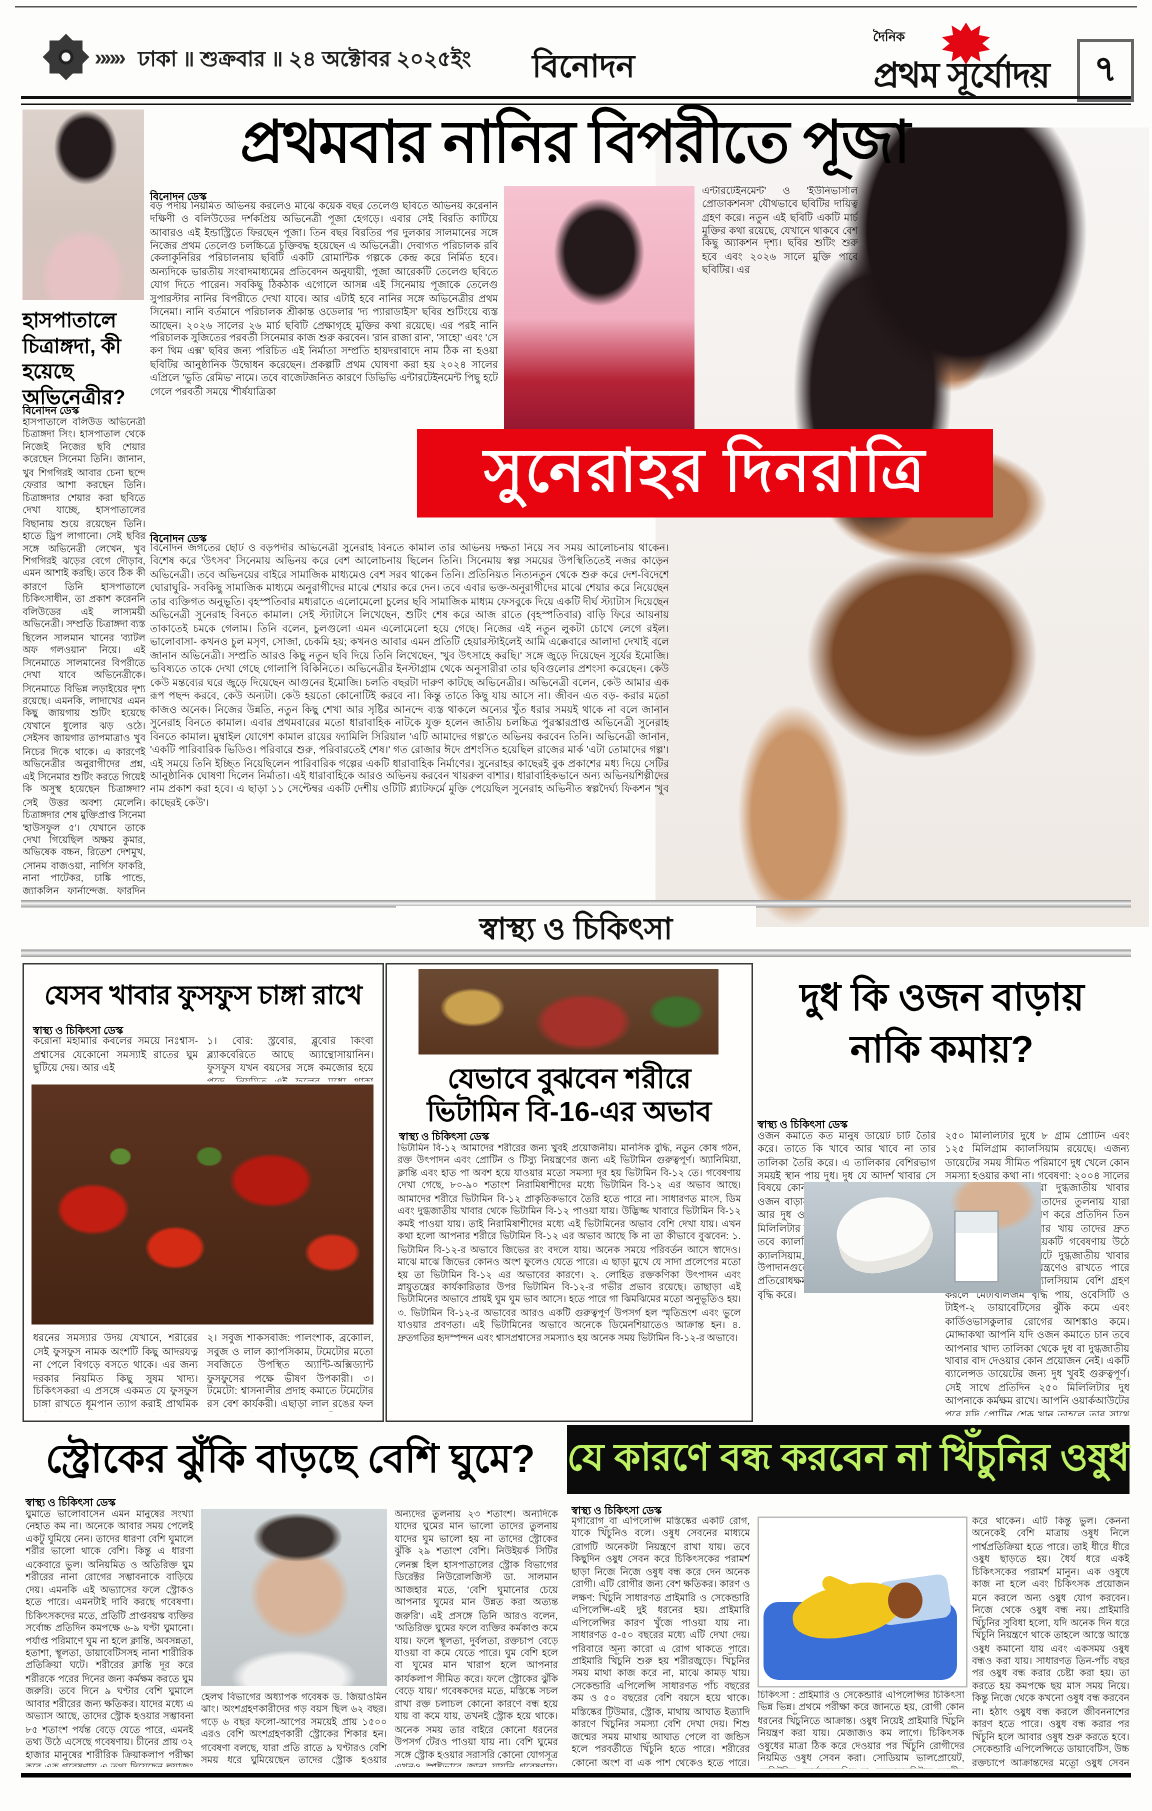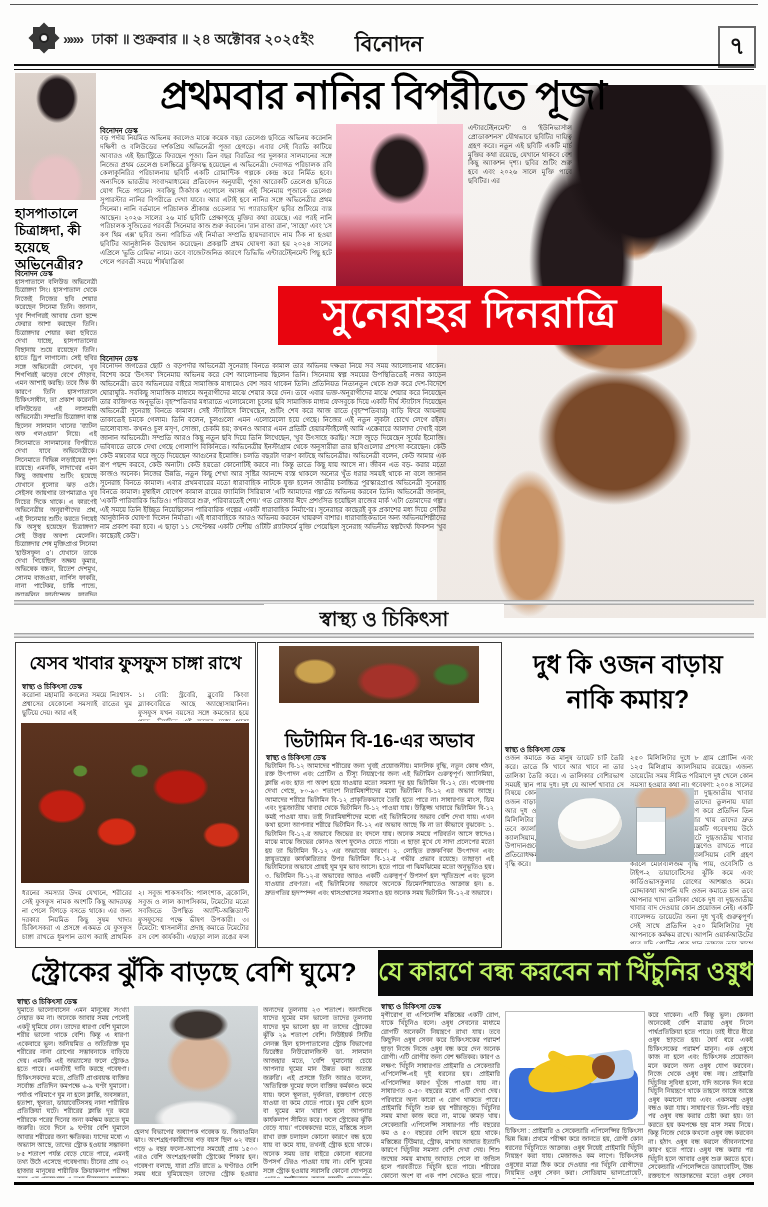--- a/index.html
+++ b/index.html
@@ -82,20 +82,25 @@
 
   <div class="abs logo" style="left:28px;top:22px;">
     <div class="sq a"></div>
       <div class="sq b"></div>
       <div class="ring"></div>
   </div>
   <div class="abs chevrons" style="left:63px;top:30px;">»»»</div>
   <div class="abs" style="left:92px;top:28px;font-size:14px;font-weight:bold;color:#222;">ঢাকা ॥ শুক্রবার ॥ ২৪ অক্টোবর ২০২৫ইং</div>
   <div class="abs center" style="left:314px;top:28px;width:150px;font-size:21px;font-weight:700;">বিনোদন</div>
 
+  <div class="abs" style="left:566px;top:18px;width:150px;text-align:center;">
+    <div style="text-align:left;margin-left:16px;font-size:8.5px;font-weight:bold;">দৈনিক</div>
+    <div class="sun" style="position:absolute;left:62px;top:-3px;width:32px;height:28px;"></div>
+    <div style="position:relative;font-size:23px;font-weight:800;letter-spacing:-0.5px;">প্রথম সূর্যোদয়</div>
+  </div>
   <div class="abs" style="left:718px;top:26px;width:34px;height:38px;border:2px solid #666;display:flex;align-items:center;justify-content:center;font-size:24px;font-weight:bold;">৭</div>
 
   <div class="abs rule2" style="left:14px;top:64px;width:740px;"></div>
 
   <div class="abs photo ph-sunerah" style="left:437px;top:85px;width:329px;height:533px;"></div>
 
   <div class="abs photo ph-chitra" style="left:15px;top:73px;width:81px;height:127px;"></div>
   <div class="abs hl" style="left:15px;top:206px;width:84px;font-size:13.5px;line-height:1.25;">হাসপাতালে চিত্রাঙ্গদা, কী হয়েছে অভিনেত্রীর?</div>
   <div class="abs byline" style="left:15px;top:268px;width:82px;">বিনোদন ডেস্ক</div>
   <div class="abs just" style="left:15px;top:278px;width:82px;height:318px;font-size:6.4px;">হাসপাতালে বলিউড অভিনেত্রী চিত্রাঙ্গদা সিং। হাসপাতাল থেকে নিজেই নিজের ছবি শেয়ার করেছেন সিনেমা তিনি। জানান, খুব শিগগিরই আবার চেনা ছন্দে ফেরার আশা করছেন তিনি। চিত্রাঙ্গদার শেয়ার করা ছবিতে দেখা যাচ্ছে, হাসপাতালের বিছানায় শুয়ে রয়েছেন তিনি। হাতে ড্রিপ লাগানো। সেই ছবির সঙ্গে অভিনেত্রী লেখেন, খুব শিগগিরই ঝড়ের বেগে দৌড়াব, এমন আশাই করছি। তবে ঠিক কী কারণে তিনি হাসপাতালে চিকিৎসাধীন, তা প্রকাশ করেননি বলিউডের এই লাস্যময়ী অভিনেত্রী। সম্প্রতি চিত্রাঙ্গদা ব্যস্ত ছিলেন সালমান খানের 'ব্যাটল অফ গলওয়ান' নিয়ে। এই সিনেমাতে সালমানের বিপরীতে দেখা যাবে অভিনেত্রীকে। সিনেমাতে বিভিন্ন লড়াইয়ের দৃশ্য রয়েছে। এমনকি, লাদাখের এমন কিছু জায়গায় শুটিং হয়েছে যেখানে ধুলোর ঝড় ওঠে। সেইসব জায়গার তাপমাত্রাও খুব নিচের দিকে থাকে। এ কারণেই অভিনেত্রীর অনুরাগীদের প্রশ্ন, এই সিনেমার শুটিং করতে গিয়েই কি অসুস্থ হয়েছেন চিত্রাঙ্গদা? সেই উত্তর অবশ্য মেলেনি। চিত্রাঙ্গদার শেষ মুক্তিপ্রাপ্ত সিনেমা 'হাউসফুল ৫'। যেখানে তাকে দেখা গিয়েছিল অক্ষয় কুমার, অভিষেক বচ্চন, রিতেশ দেশমুখ, সোনম বাজওয়া, নার্গিস ফাকরি, নানা পাটেকর, চাঙ্কি পান্ডে, জ্যাকলিন ফার্নান্দেজ, ফারদিন খান, জনি লিভার, দিনো মোরিয়া ও সঞ্জয় দত্তের সঙ্গে। এই সিনেমাতে একাধিক তারকার সমাবেশ হলেও বক্স অফিসে সাড়া ফেলতে পারেনি।</div>
@@ -120,20 +125,21 @@
     <div class="abs byline" style="left:6px;top:38px;">স্বাস্থ্য ও চিকিৎসা ডেস্ক</div>
     <div class="abs just" style="left:6px;top:48px;width:110px;height:30px;">করোনা মহামারি কবলের সময়ে নিঃশ্বাস-প্রশ্বাসের যেকোনো সমস্যাই রাতের ঘুম ছুটিয়ে দেয়। আর এই</div>
     <div class="abs just" style="left:122px;top:48px;width:111px;height:30px;">১। বেরি: স্ট্রবেরি, ব্লুবেরি কিংবা ব্ল্যাকবেরিতে আছে অ্যান্থোসায়ানিন। ফুসফুস যখন বয়সের সঙ্গে কমজোর হয়ে পড়ে, নিয়মিত এই ফলের মধ্যে থাকা উপাদান ফুসফুসের অবনতির মাত্রা কমিয়ে আনে।</div>
     <div class="abs photo ph-peppers" style="left:5px;top:80px;width:228px;height:160px;"></div>
     <div class="abs just" style="left:6px;top:246px;width:110px;height:52px;">ধরনের সমস্যার উদয় যেখানে, শরীরের সেই ফুসফুস নামক অংশটি কিছু আদরযত্ন না পেলে বিগড়ে বসতে থাকে। এর জন্য দরকার নিয়মিত কিছু সুষম খাদ্য। চিকিৎসকরা এ প্রসঙ্গে একমত যে ফুসফুস চাঙ্গা রাখতে ধূমপান ত্যাগ করাই প্রাথমিক শর্ত। কিন্তু এছাড়াও এমন কিছু খাবার রয়েছে, যা নিয়মিত খেলে ফুসফুসের স্বাস্থ্য থাকে তরতাজা।</div>
     <div class="abs just" style="left:122px;top:246px;width:111px;height:52px;">২। সবুজ শাকসবজি: পালংশাক, ব্রকোলি, সবুজ ও লাল ক্যাপসিকাম, টমেটোর মতো সবজিতে উপস্থিত অ্যান্টি-অক্সিড্যান্ট ফুসফুসের পক্ষে ভীষণ উপকারী। ৩। টমেটো: শ্বাসনালীর প্রদাহ কমাতে টমেটোর রস বেশ কার্যকরী। এছাড়া লাল রঙের ফল ও শাকসবজি সেই সমস্ত রোগীর জন্যও বিশেষ দরকারি, যারা দীর্ঘস্থায়ী ফুসফুসের সমস্যায় জর্জরিত। ৪। কফি: এতে রয়েছে ক্যাফেইন, যা ফুসফুস চাঙ্গা রাখতে বিশেষ সহায়ক। তবে অতিরিক্ত মাত্রায় খেলে হিতে বিপরীত হতে পারে।</div>
   </div>
 
   <div class="abs box" style="left:257px;top:642px;width:243px;height:304px;">
     <div class="abs photo ph-food" style="left:21px;top:3px;width:200px;height:57px;"></div>
+    <div class="abs hl center" style="left:0;top:62px;width:100%;font-size:18.5px;">যেভাবে বুঝবেন শরীরে</div>
     <div class="abs hl center" style="left:0;top:84px;width:100%;font-size:18.5px;">ভিটামিন বি-16-এর অভাব</div>
     <div class="abs byline" style="left:8px;top:109px;">স্বাস্থ্য ও চিকিৎসা ডেস্ক</div>
     <div class="abs just" style="left:7px;top:119px;width:229px;height:179px;font-size:6.4px;">ভিটামিন বি-১২ আমাদের শরীরের জন্য খুবই প্রয়োজনীয়। মানসিক বুদ্ধি, নতুন কোষ গঠন, রক্ত উৎপাদন এবং প্রোটিন ও টিস্যু নিয়ন্ত্রণের জন্য এই ভিটামিন গুরুত্বপূর্ণ। অ্যানিমিয়া, ক্লান্তি এবং হাত পা অবশ হয়ে যাওয়ার মতো সমস্যা দূর হয় ভিটামিন বি-১২ তে। গবেষণায় দেখা গেছে, ৮০-৯০ শতাংশ নিরামিষাশীদের মধ্যে ভিটামিন বি-১২ এর অভাব আছে। আমাদের শরীরে ভিটামিন বি-১২ প্রাকৃতিকভাবে তৈরি হতে পারে না। সাধারণত মাংস, ডিম এবং দুগ্ধজাতীয় খাবার থেকে ভিটামিন বি-১২ পাওয়া যায়। উদ্ভিজ্জ খাবারে ভিটামিন বি-১২ কমই পাওয়া যায়। তাই নিরামিষাশীদের মধ্যে এই ভিটামিনের অভাব বেশি দেখা যায়। এখন কথা হলো আপনার শরীরে ভিটামিন বি-১২ এর অভাব আছে কি না তা কীভাবে বুঝবেন: ১. ভিটামিন বি-১২-র অভাবে জিভের রং বদলে যায়। অনেক সময়ে পরিবর্তন আসে স্বাদেও। মাঝে মাঝে জিভের কোনও অংশ ফুলেও যেতে পারে। এ ছাড়া মুখে যে সাদা প্রলেপের মতো হয় তা ভিটামিন বি-১২ এর অভাবের কারণে। ২. লোহিত রক্তকণিকা উৎপাদন এবং স্নায়ুতন্ত্রের কার্যকারিতার উপর ভিটামিন বি-১২-র গভীর প্রভাব রয়েছে। তাছাড়া এই ভিটামিনের অভাবে প্রায়ই ঘুম ঘুম ভাব আসে। হতে পারে গা ঝিমঝিমের মতো অনুভূতিও হয়। ৩. ভিটামিন বি-১২-র অভাবের আরও একটি গুরুত্বপূর্ণ উপসর্গ হল স্মৃতিভ্রংশ এবং ভুলে যাওয়ার প্রবণতা। এই ভিটামিনের অভাবে অনেকে ডিমেনশিয়াতেও আক্রান্ত হন। ৪. দ্রুতগতির হৃদস্পন্দন এবং শ্বাসপ্রশ্বাসের সমস্যাও হয় অনেক সময় ভিটামিন বি-১২-র অভাবে।</div>
   </div>
 
   <div class="abs hl center" style="left:503px;top:680px;width:250px;font-size:25px;">নাকি কমায়?</div>
   <div class="abs hl center" style="left:503px;top:645px;width:250px;font-size:25px;">দুধ কি ওজন বাড়ায়</div>
   <div class="abs byline" style="left:505px;top:744px;">স্বাস্থ্য ও চিকিৎসা ডেস্ক</div>
   <div class="abs just" style="left:505px;top:754px;width:119px;height:190px;">ওজন কমাতে কত মানুষ ডায়েট চার্ট তৈরি করে। তাতে কি খাবে আর খাবে না তার তালিকা তৈরি করে। এ তালিকার বেশিরভাগ সময়ই স্থান পায় দুধ। দুধ যে আদর্শ খাবার সে বিষয়ে কোন সন্দেহ নেই। কিন্তু দুধে দুধ কি ওজন বাড়ায়? দুধে ফ্যাট ও ক্যালরি রয়েছে। আর দুধ ওজন কমাতে সাহায্য করে। ২৫০ মিলিলিটার দুধে ফ্যাট ও ১৫২ ক্যালরি রয়েছে। তবে ক্যালরি ডায়েটে দুধ ও ম্যাগনেসিয়াম, ক্যালসিয়াম, ভিটামিন বি-১২ রয়েছে। এই উপাদানগুলো হাড় শক্ত করে, রোগ প্রতিরোধক্ষমতা বৃদ্ধি করে এবং মেটাবলিজম বৃদ্ধি করে।</div>
   <div class="abs just" style="left:630px;top:754px;width:123px;height:190px;">২৫০ মিলিলিটার দুধে ৮ গ্রাম প্রোটিন এবং ১২৫ মিলিগ্রাম ক্যালসিয়াম রয়েছে। এজন্য ডায়েটের সময় সীমিত পরিমাণে দুধ খেলে কোন সমস্যা হওয়ার কথা না। গবেষণা: ২০০৪ সালের গবেষণা অনুসারে, যারা দুগ্ধজাতীয় খাবার ছাড়াই ডায়েট করেন তাদের তুলনায় যারা ক্যালরির ডায়েট অনুসরণ করে প্রতিদিন তিন ধরনের দুগ্ধজাতীয় খাবার খায় তাদের দ্রুত ওজন কমে। আরো কয়েকটি গবেষণায় উঠে এসেছে যে, যারা ডায়েটে দুগ্ধজাতীয় খাবার রাখে তারা ওজন নিয়ন্ত্রণেও রাখতে পারে দীর্ঘদিন। সেই সাথে ক্যালসিয়াম বেশি গ্রহণ করলে মেটাবলিজম বৃদ্ধি পায়, ওবেসিটি ও টাইপ-২ ডায়াবেটিসের ঝুঁকি কমে এবং কার্ডিওভাসকুলার রোগের আশঙ্কাও কমে। মোদ্দাকথা আপনি যদি ওজন কমাতে চান তবে আপনার খাদ্য তালিকা থেকে দুধ বা দুগ্ধজাতীয় খাবার বাদ দেওয়ার কোন প্রয়োজন নেই। একটি ব্যালেন্সড ডায়েটের জন্য দুধ খুবই গুরুত্বপূর্ণ। সেই সাথে প্রতিদিন ২৫০ মিলিলিটার দুধ আপনাকে কর্মক্ষম রাখে। আপনি ওয়ার্কআউটের পরে যদি প্রোটিন শেক খান তাহলে তার সাথে দুধ যোগ করে নিতে পারেন। তবে আপনি যদি ল্যাকটোজ সহ্য না করতে পারেন তাহলে আপনাকে দুধ বর্জন করতে হবে। সেক্ষেত্রে আপনি সয়া দুধ বা বাদাম দুধ খেতে পারেন। সূত্র: দ্যা টাইমস অব ইন্ডিয়া</div>

